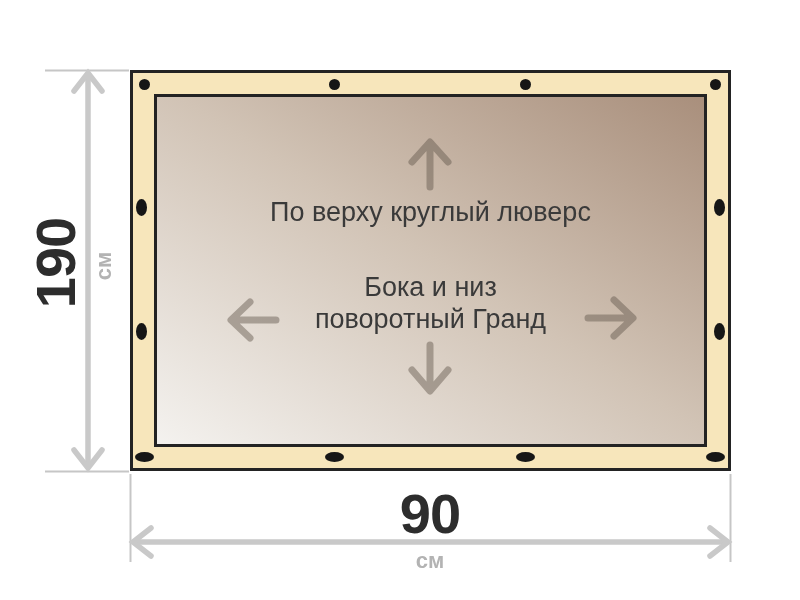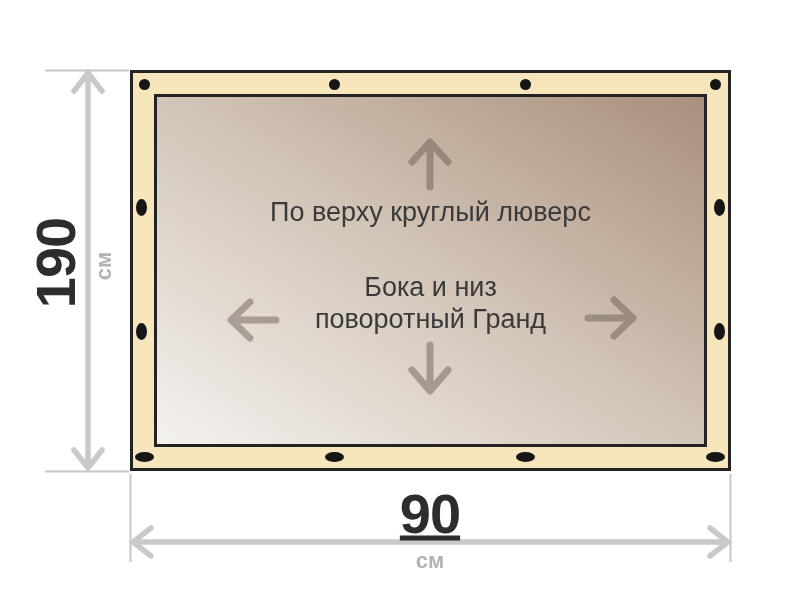--- a/index.html
+++ b/index.html
@@ -46,21 +46,21 @@
     position:absolute;color:#2d2d2d;font-weight:700;font-size:56px;
     white-space:nowrap;transform:translate(-50%,-50%);letter-spacing:-1px;
   }
   .dim-unit{
     position:absolute;color:#b3b3b3;font-weight:700;font-size:22px;
     white-space:nowrap;transform:translate(-50%,-50%);
   }
   .rot{transform:translate(-50%,-50%) rotate(-90deg);}
   .h-value{left:55px;top:263px;}
   .h-unit{left:104px;top:266px;}
-  .w-value{left:430px;top:513px;text-decoration:underline;}
+  .w-value{left:430px;top:513px;}
   .w-unit{left:430px;top:561px;}
 </style>
 </head>
 <body>
 
 <div class="canvas">
 
   <div class="banner">
 
     <span class="grommet g-round g-top-1"></span>

